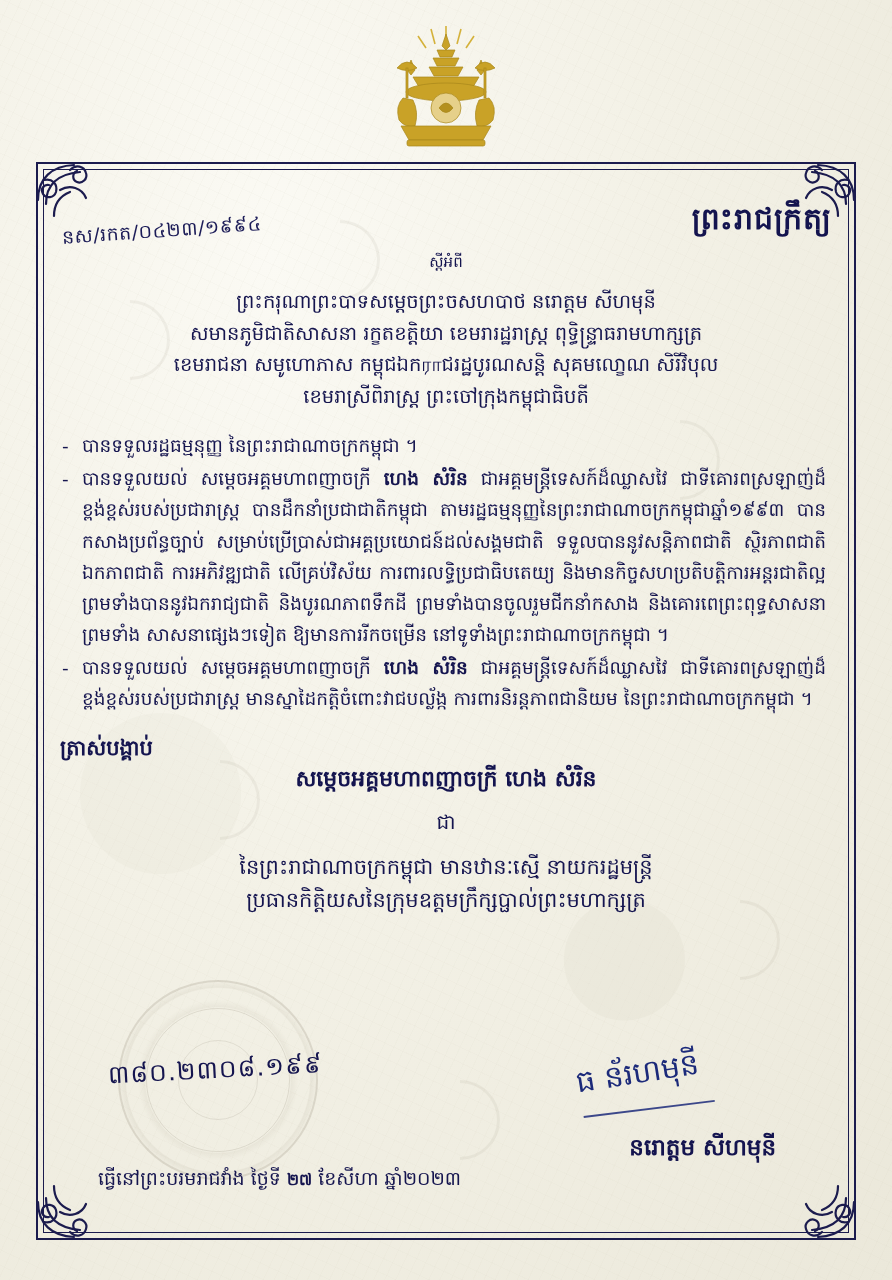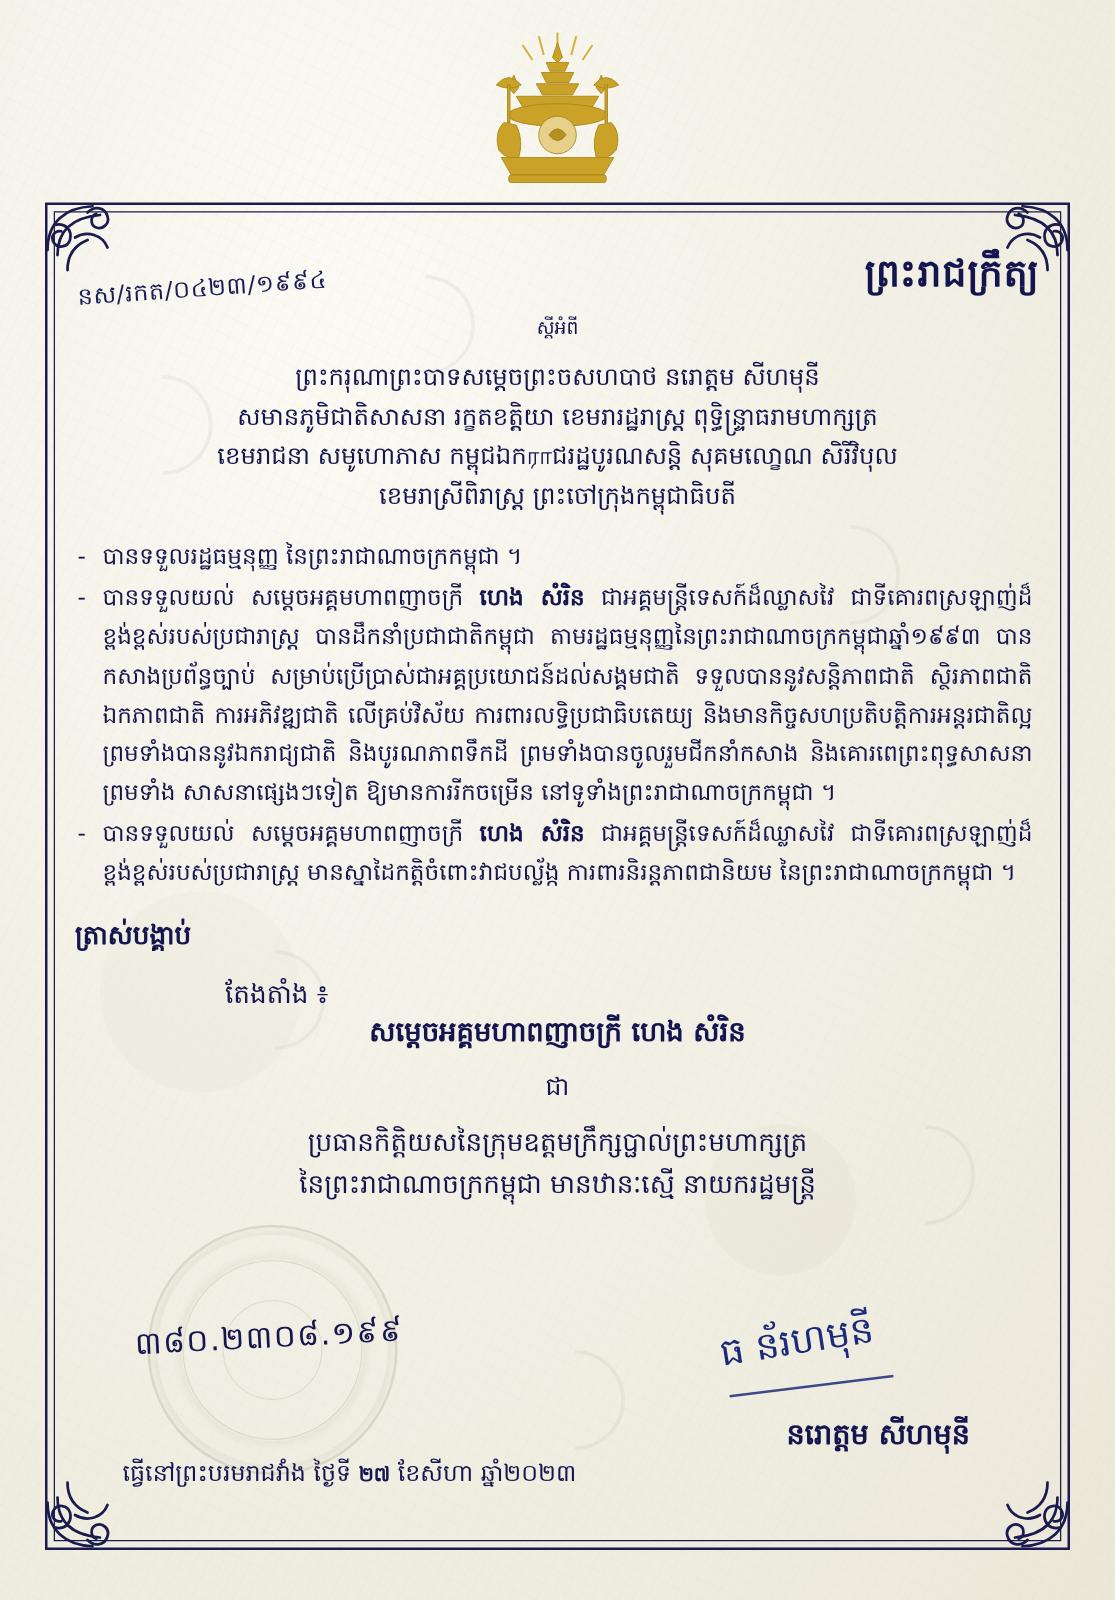--- a/index.html
+++ b/index.html
@@ -399,26 +399,25 @@
         <span class="dash">-</span>
         <span>បានទទួលយល់ សម្ដេចអគ្គមហាពញាចក្រី </span><span class="name">ហេង សំរិន</span><span> ជាអគ្គមន្ត្រីទេសក៍ដ៏ឈ្លាសវៃ ជាទីគោរពស្រឡាញ់ដ៏ខ្ពង់ខ្ពស់របស់ប្រជារាស្ត្រ បានដឹកនាំប្រជាជាតិកម្ពុជា តាមរដ្ឋធម្មនុញ្ញនៃព្រះរាជាណាចក្រកម្ពុជាឆ្នាំ១៩៩៣ បានកសាងប្រព័ន្ធច្បាប់ សម្រាប់ប្រើប្រាស់ជាអគ្គប្រយោជន៍ដល់សង្គមជាតិ ទទួលបាននូវសន្តិភាពជាតិ ស្ថិរភាពជាតិ ឯកភាពជាតិ ការអភិវឌ្ឍជាតិ លើគ្រប់វិស័យ ការពារលទ្ធិប្រជាធិបតេយ្យ និងមានកិច្ចសហប្រតិបត្តិការអន្តរជាតិល្អ ព្រមទាំងបាននូវឯករាជ្យជាតិ និងបូរណភាពទឹកដី ព្រមទាំងបានចូលរួមជីកនាំកសាង និងគោរពេព្រះពុទ្ធសាសនា ព្រមទាំង សាសនាផ្សេងៗទៀត ឱ្យមានការរីកចម្រើន នៅទូទាំងព្រះរាជាណាចក្រកម្ពុជា ។</span>
       </div>
       <div class="clause">
         <span class="dash">-</span>
         <span>បានទទួលយល់ សម្ដេចអគ្គមហាពញាចក្រី </span><span class="name">ហេង សំរិន</span><span> ជាអគ្គមន្ត្រីទេសក៍ដ៏ឈ្លាសវៃ ជាទីគោរពស្រឡាញ់ដ៏ខ្ពង់ខ្ពស់របស់ប្រជារាស្ត្រ មានស្នាដៃកត្តិចំពោះវាជបល្ល័ង្ក ការពារនិរន្តភាពជានិយម នៃព្រះរាជាណាចក្រកម្ពុជា ។</span>
       </div>
     </div>
 
     <div class="decides">ត្រាស់បង្គាប់</div>
-    <div class="appoint-label">តែងតាំង ៖</div>
     <div class="appointee">សម្ដេចអគ្គមហាពញាចក្រី ហេង សំរិន</div>
     <div class="as-word">ជា</div>
     <div class="position">
+      <div>នៃព្រះរាជាណាចក្រកម្ពុជា មានឋានៈស្មើ នាយករដ្ឋមន្ត្រី</div>
       <div>ប្រធានកិត្តិយសនៃក្រុមឧត្តមក្រឹក្សប្ផាល់ព្រះមហាក្សត្រ</div>
-      <div>នៃព្រះរាជាណាចក្រកម្ពុជា មានឋានៈស្មើ នាយករដ្ឋមន្ត្រី</div>
     </div>
 
     <div class="bottom">
       <div class="seal">
         <div class="seal-inner"></div>
         <div class="seal-core"></div>
       </div>
 
       <div class="date-left">៣៨០.២៣០៨.១៩៩</div>
 

